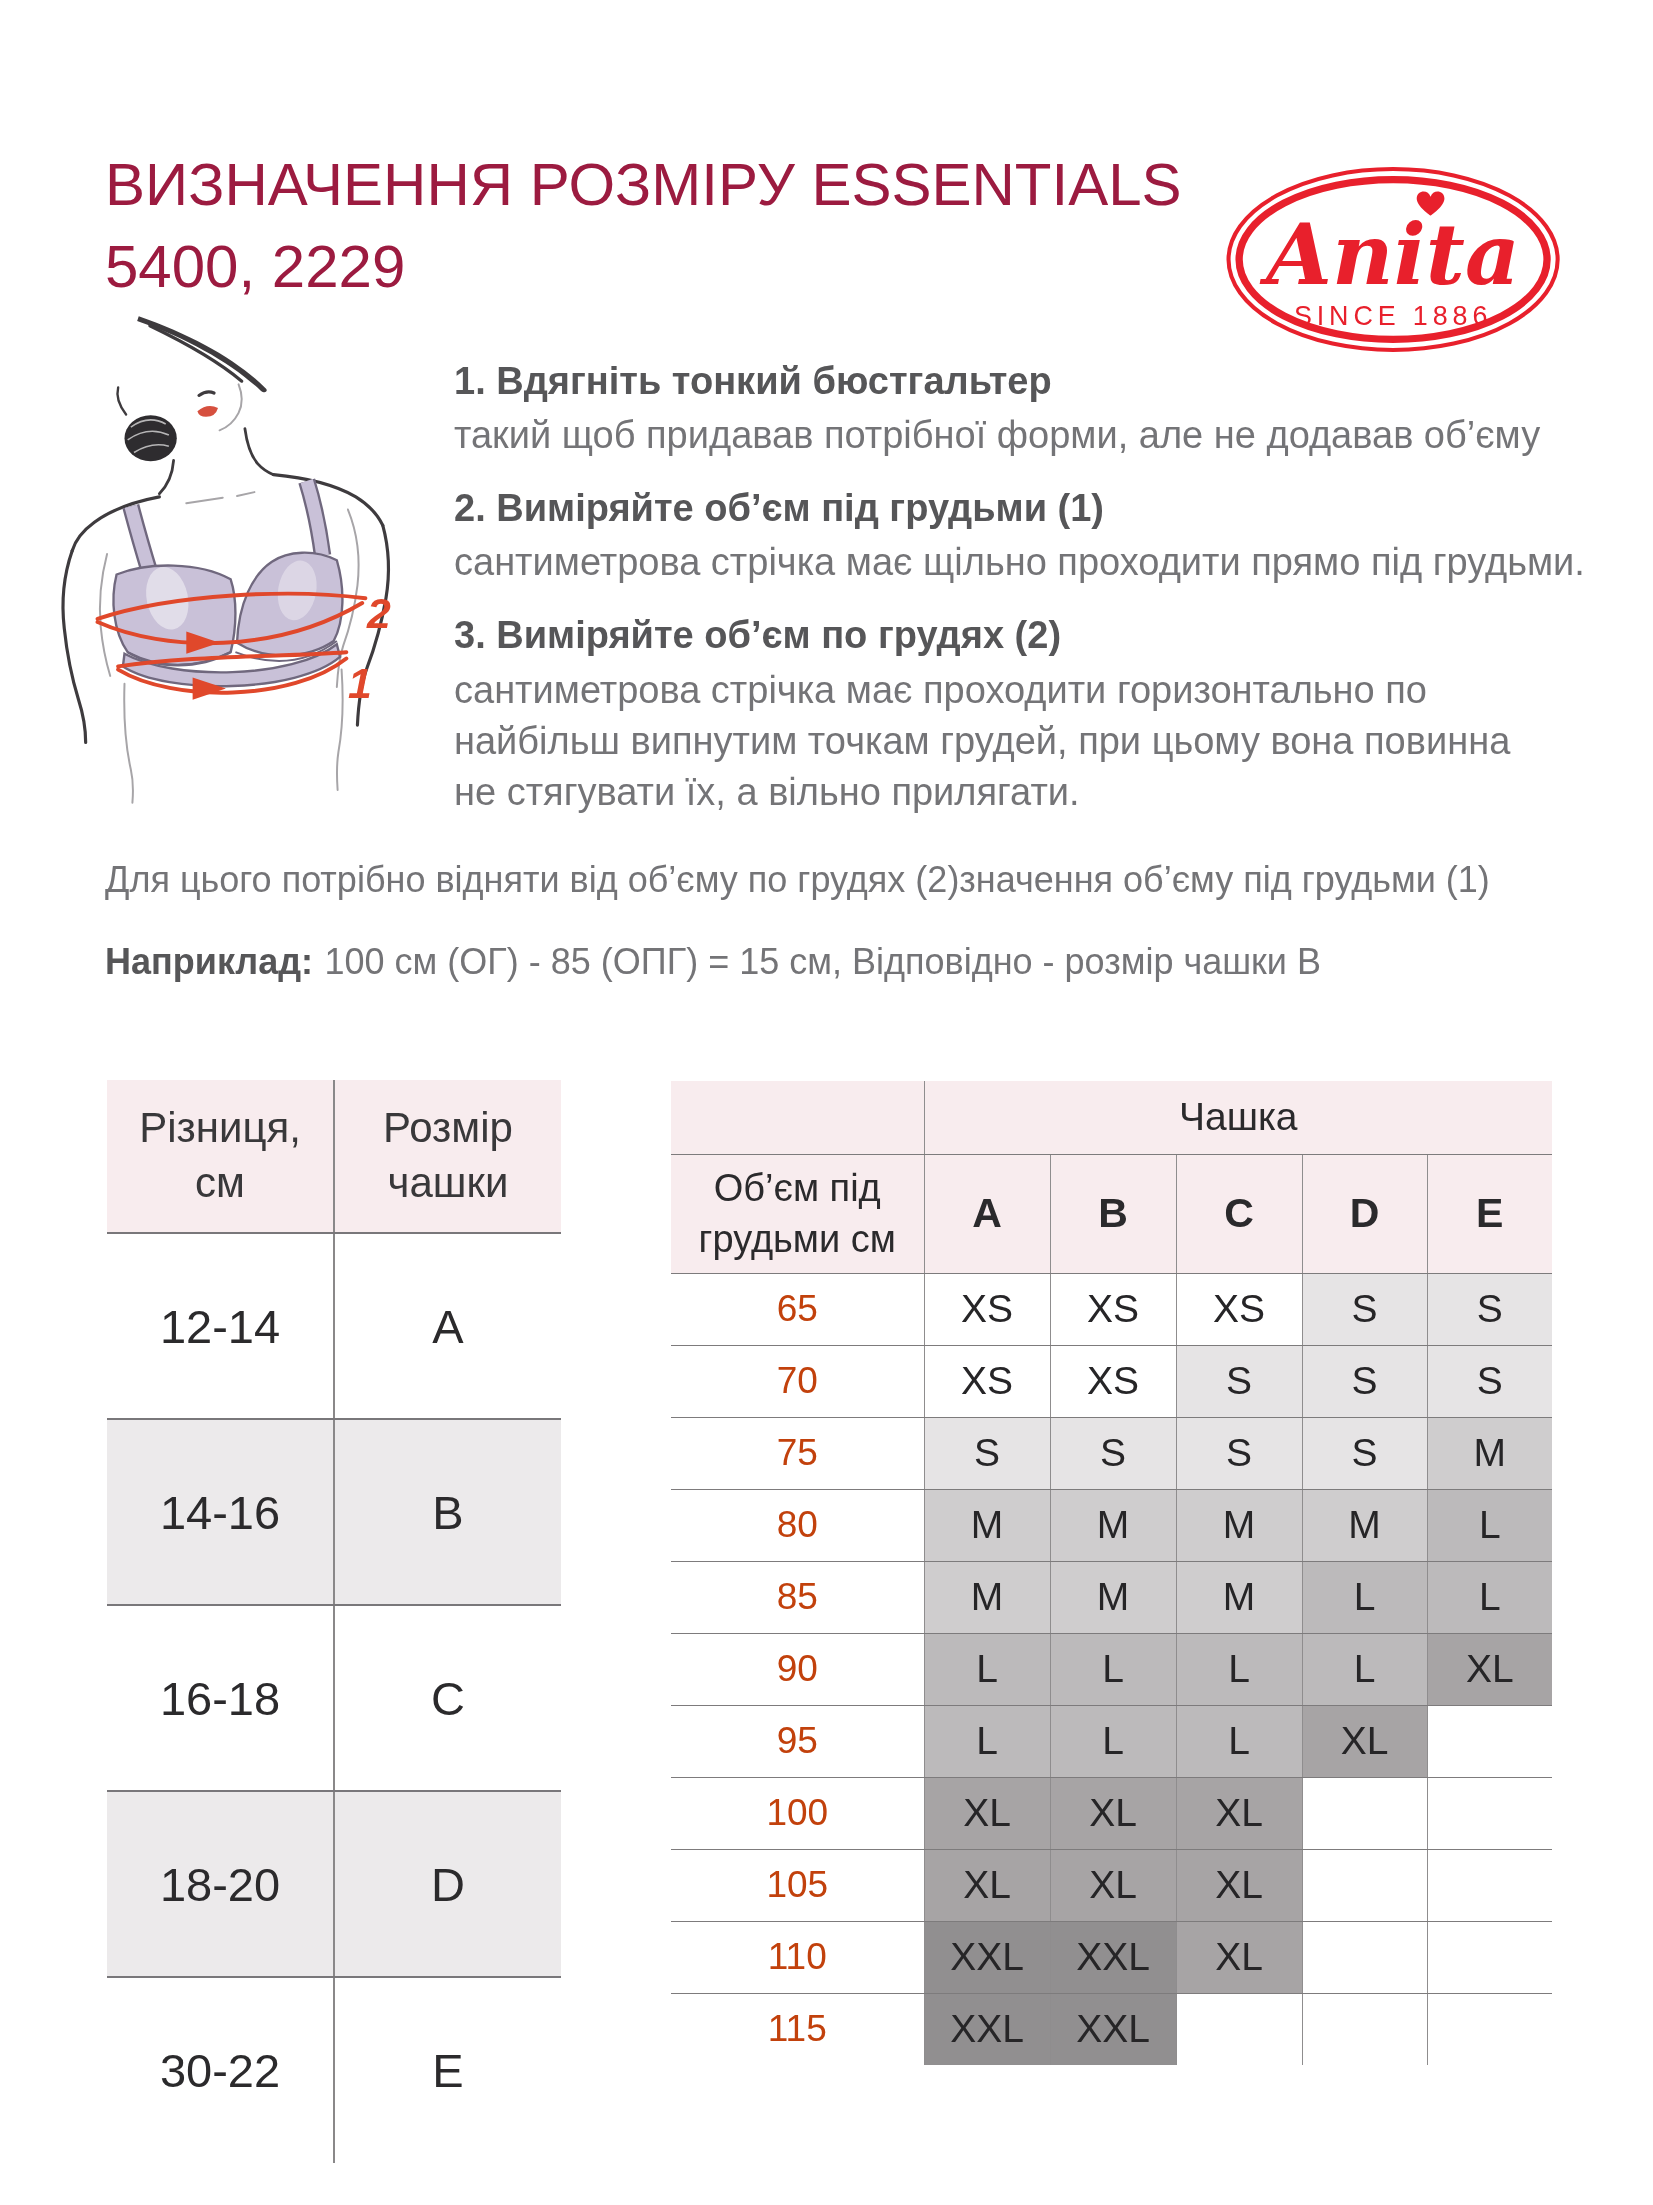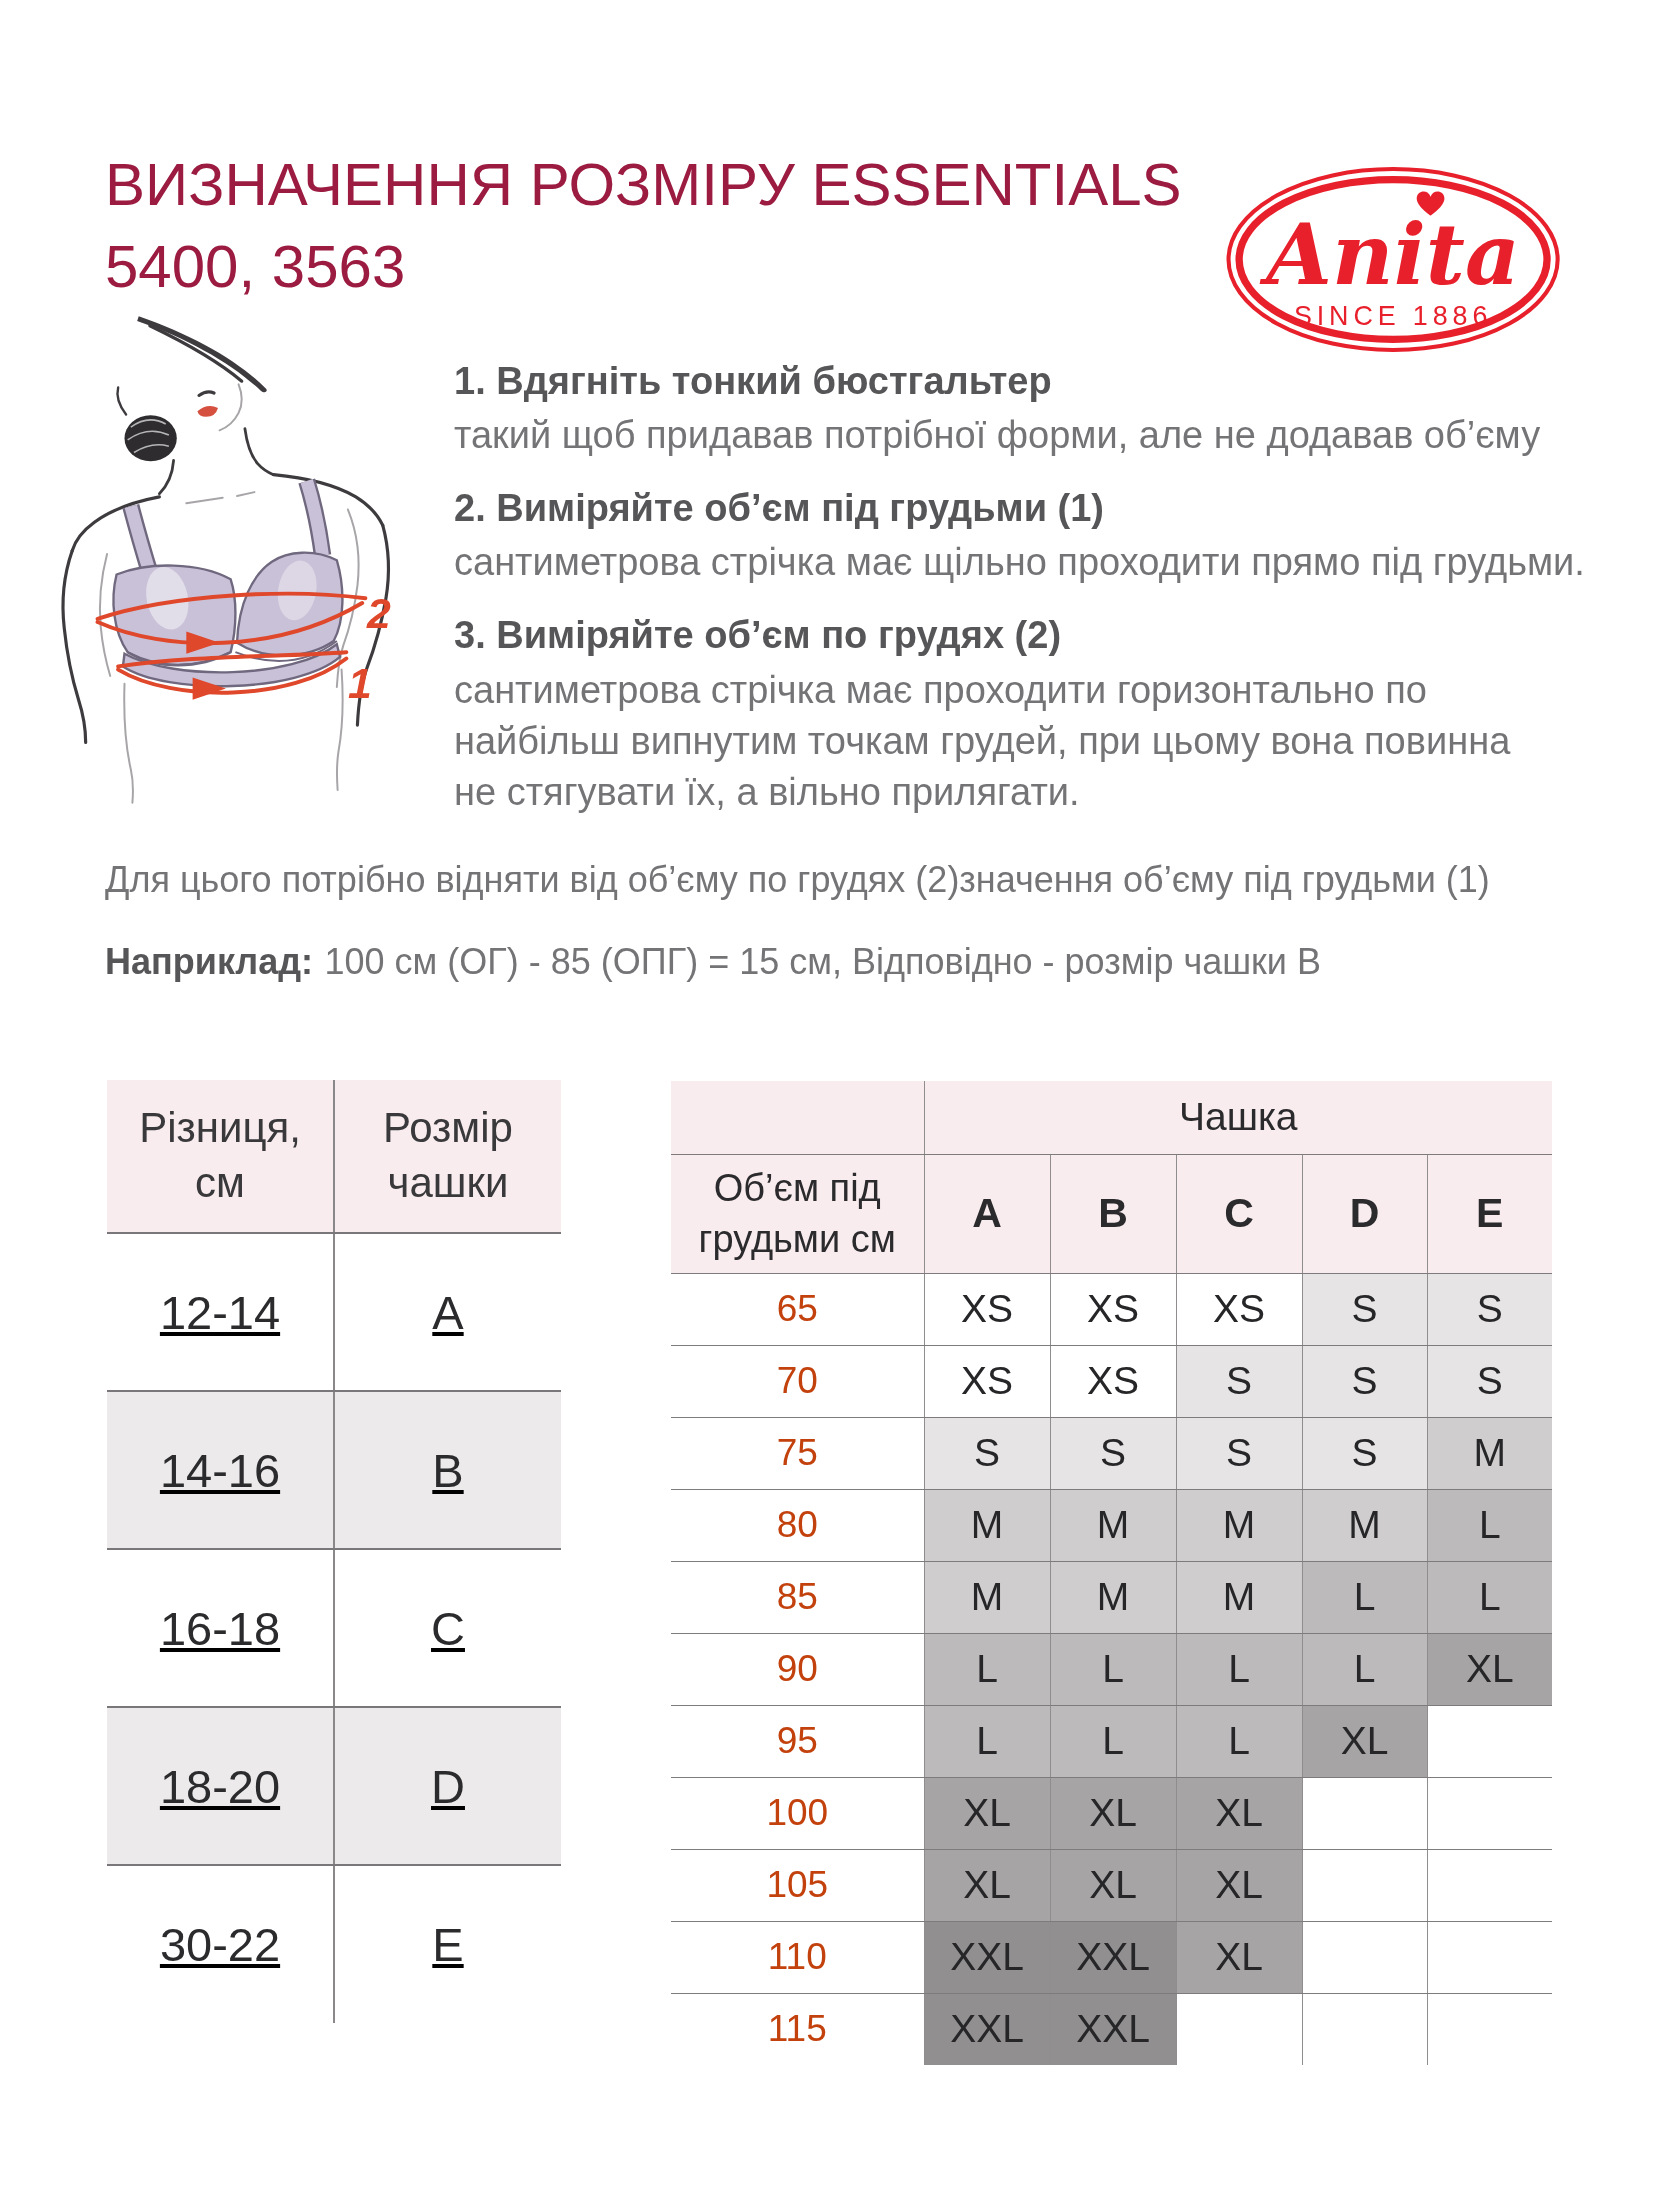--- a/index.html
+++ b/index.html
@@ -47,21 +47,21 @@
   .step4 .step-heading{margin-bottom:13px;}
   .step4 .step-body{font-size:36px;margin-bottom:29px;}
   .example{font-size:36px;color:#747477;}
   .example .example-label{font-weight:bold;color:#565658;margin-right:11.4px;}
   
   table{border-collapse:collapse;table-layout:fixed;}
   td,th{padding:0;text-align:center;vertical-align:middle;font-weight:normal;}
   
   .cup-table{position:absolute;left:107px;top:1080px;width:454px;}
   .cup-table thead tr{height:153px;}
-  .cup-table tbody tr{height:158px;text-decoration:underline;}
+  .cup-table tbody tr{height:186px;}
   .cup-table th{
     background:var(--pink);font-size:42px;color:#39383a;
     white-space:pre-line;line-height:1.3;
   }
   .cup-table td{font-size:47px;color:#2b2a2c;}
   .cup-table th,.cup-table td{border-bottom:2.5px solid #79777a;}
   .cup-table th:first-child,.cup-table td:first-child{border-right:2.5px solid #8a8889;}
   .cup-table tbody tr:last-child td{border-bottom:none;}
   
   .size-table{position:absolute;left:671px;top:1081px;width:880px;}
@@ -78,21 +78,21 @@
     border-left:1.6px solid #8f8d8e;border-bottom:1.6px solid #7d7b7c;
   }
   .size-table th:first-child,.size-table td:first-child{border-left:none;}
   .size-table tbody tr:last-child td{border-bottom:none;}
 </style>
 </head>
 <body style="--title-color: #9c1b40; --brand-red: #e8202c; --tape: #e0482b; --pink: #f8ecee;">
 
 <div class="title">
   <div>ВИЗНАЧЕННЯ РОЗМІРУ ESSENTIALS</div>
-  <div>5400, 3563</div>
+  <div>5400, 2229</div>
 </div>
 
 <svg class="logo" width="339" height="189" viewBox="0 0 415 232">
   <ellipse class="ring" cx="207" cy="116" rx="202" ry="111" stroke-width="5"></ellipse>
   <ellipse class="ring" cx="207" cy="116" rx="189" ry="98" stroke-width="9"></ellipse>
   <text class="brand-text" x="207" y="146" text-anchor="middle">Anita</text>
   <path class="heart" d="M253,62 C253,62 236,51 236,41 C236,31 250,29 253,39 C256,29 270,31 270,41 C270,51 253,62 253,62 Z"></path>
   <text class="tagline-text" x="207" y="196" text-anchor="middle">SINCE 1886</text>
 </svg>
 

